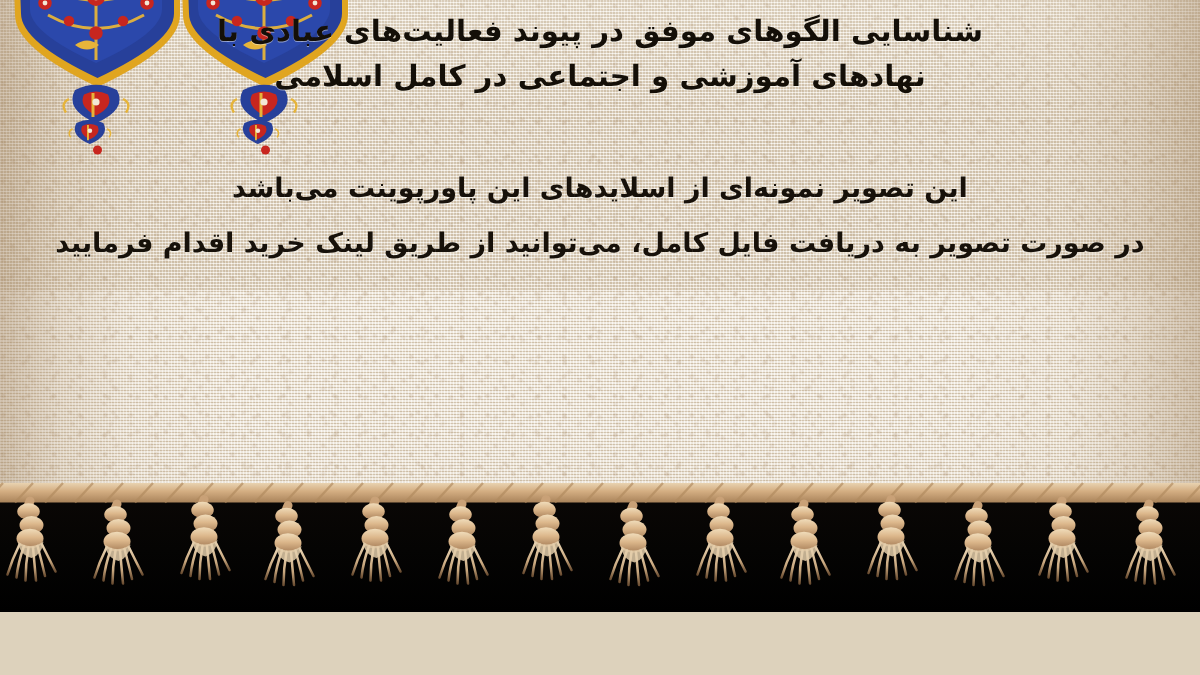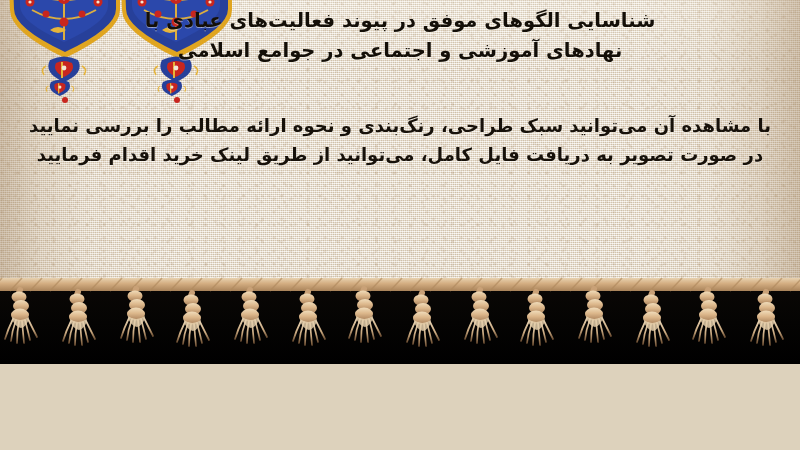--- a/index.html
+++ b/index.html
@@ -3,21 +3,21 @@
 <meta charset="utf-8">
 <title>Slide Preview</title>
 <style>
   html,body{margin:0;padding:0;}
   body{
     width:800px;height:450px;overflow:hidden;
     font-family:"DejaVu Sans","Liberation Sans",sans-serif;
     background:#ddd2bc;
   }
   #slide{
-    position:relative;width:800px;height:364px;overflow:hidden;
+    position:relative;width:800px;height:408px;overflow:hidden;
     background:#e9ddc9;
   }
 
   
   .canvas-bg{
     position:absolute;left:0;top:0;width:800px;height:450px;
     background-color:#e9ddc9;
     background-image:
       repeating-linear-gradient(0deg,
         rgba(255,255,255,.55) 0px, rgba(255,255,255,.55) 1px,
@@ -187,25 +187,25 @@
         <g transform="translate(36,128) scale(.64)">
             <use href="#drop"></use>
           </g>
         <circle cx="59" cy="146" r="3" fill="#c8261f"></circle>
       </svg>
     </div>
   </div>
 
   <div class="title-block">
     <div class="title-line">شناسایی الگوهای موفق در پیوند فعالیت‌های عبادی با</div>
-    <div class="title-line">نهادهای آموزشی و اجتماعی در جوامع اسلامی</div>
+    <div class="title-line">نهادهای آموزشی و اجتماعی در کامل اسلامی</div>
   </div>
 
   <div class="body-block">
-    <div class="body-line">با مشاهده آن می‌توانید سبک طراحی، رنگ‌بندی و نحوه ارائه مطالب را بررسی نمایید</div>
+    <div class="body-line l1">این تصویر نمونه‌ای از اسلایدهای این پاورپوینت می‌باشد</div>
     <div class="body-line">در صورت تصویر به دریافت فایل کامل، می‌توانید از طریق لینک خرید اقدام فرمایید</div>
   </div>
 
   <div class="black-band"></div>
 
   <div class="cord">
     <svg viewBox="0 0 800 16" width="800" height="16" preserveAspectRatio="none" aria-hidden="true">
       <defs>
         <linearGradient id="cordg" x1="0" y1="0" x2="0" y2="1">
           <stop offset="0%" stop-color="#e8d2b0"></stop>

